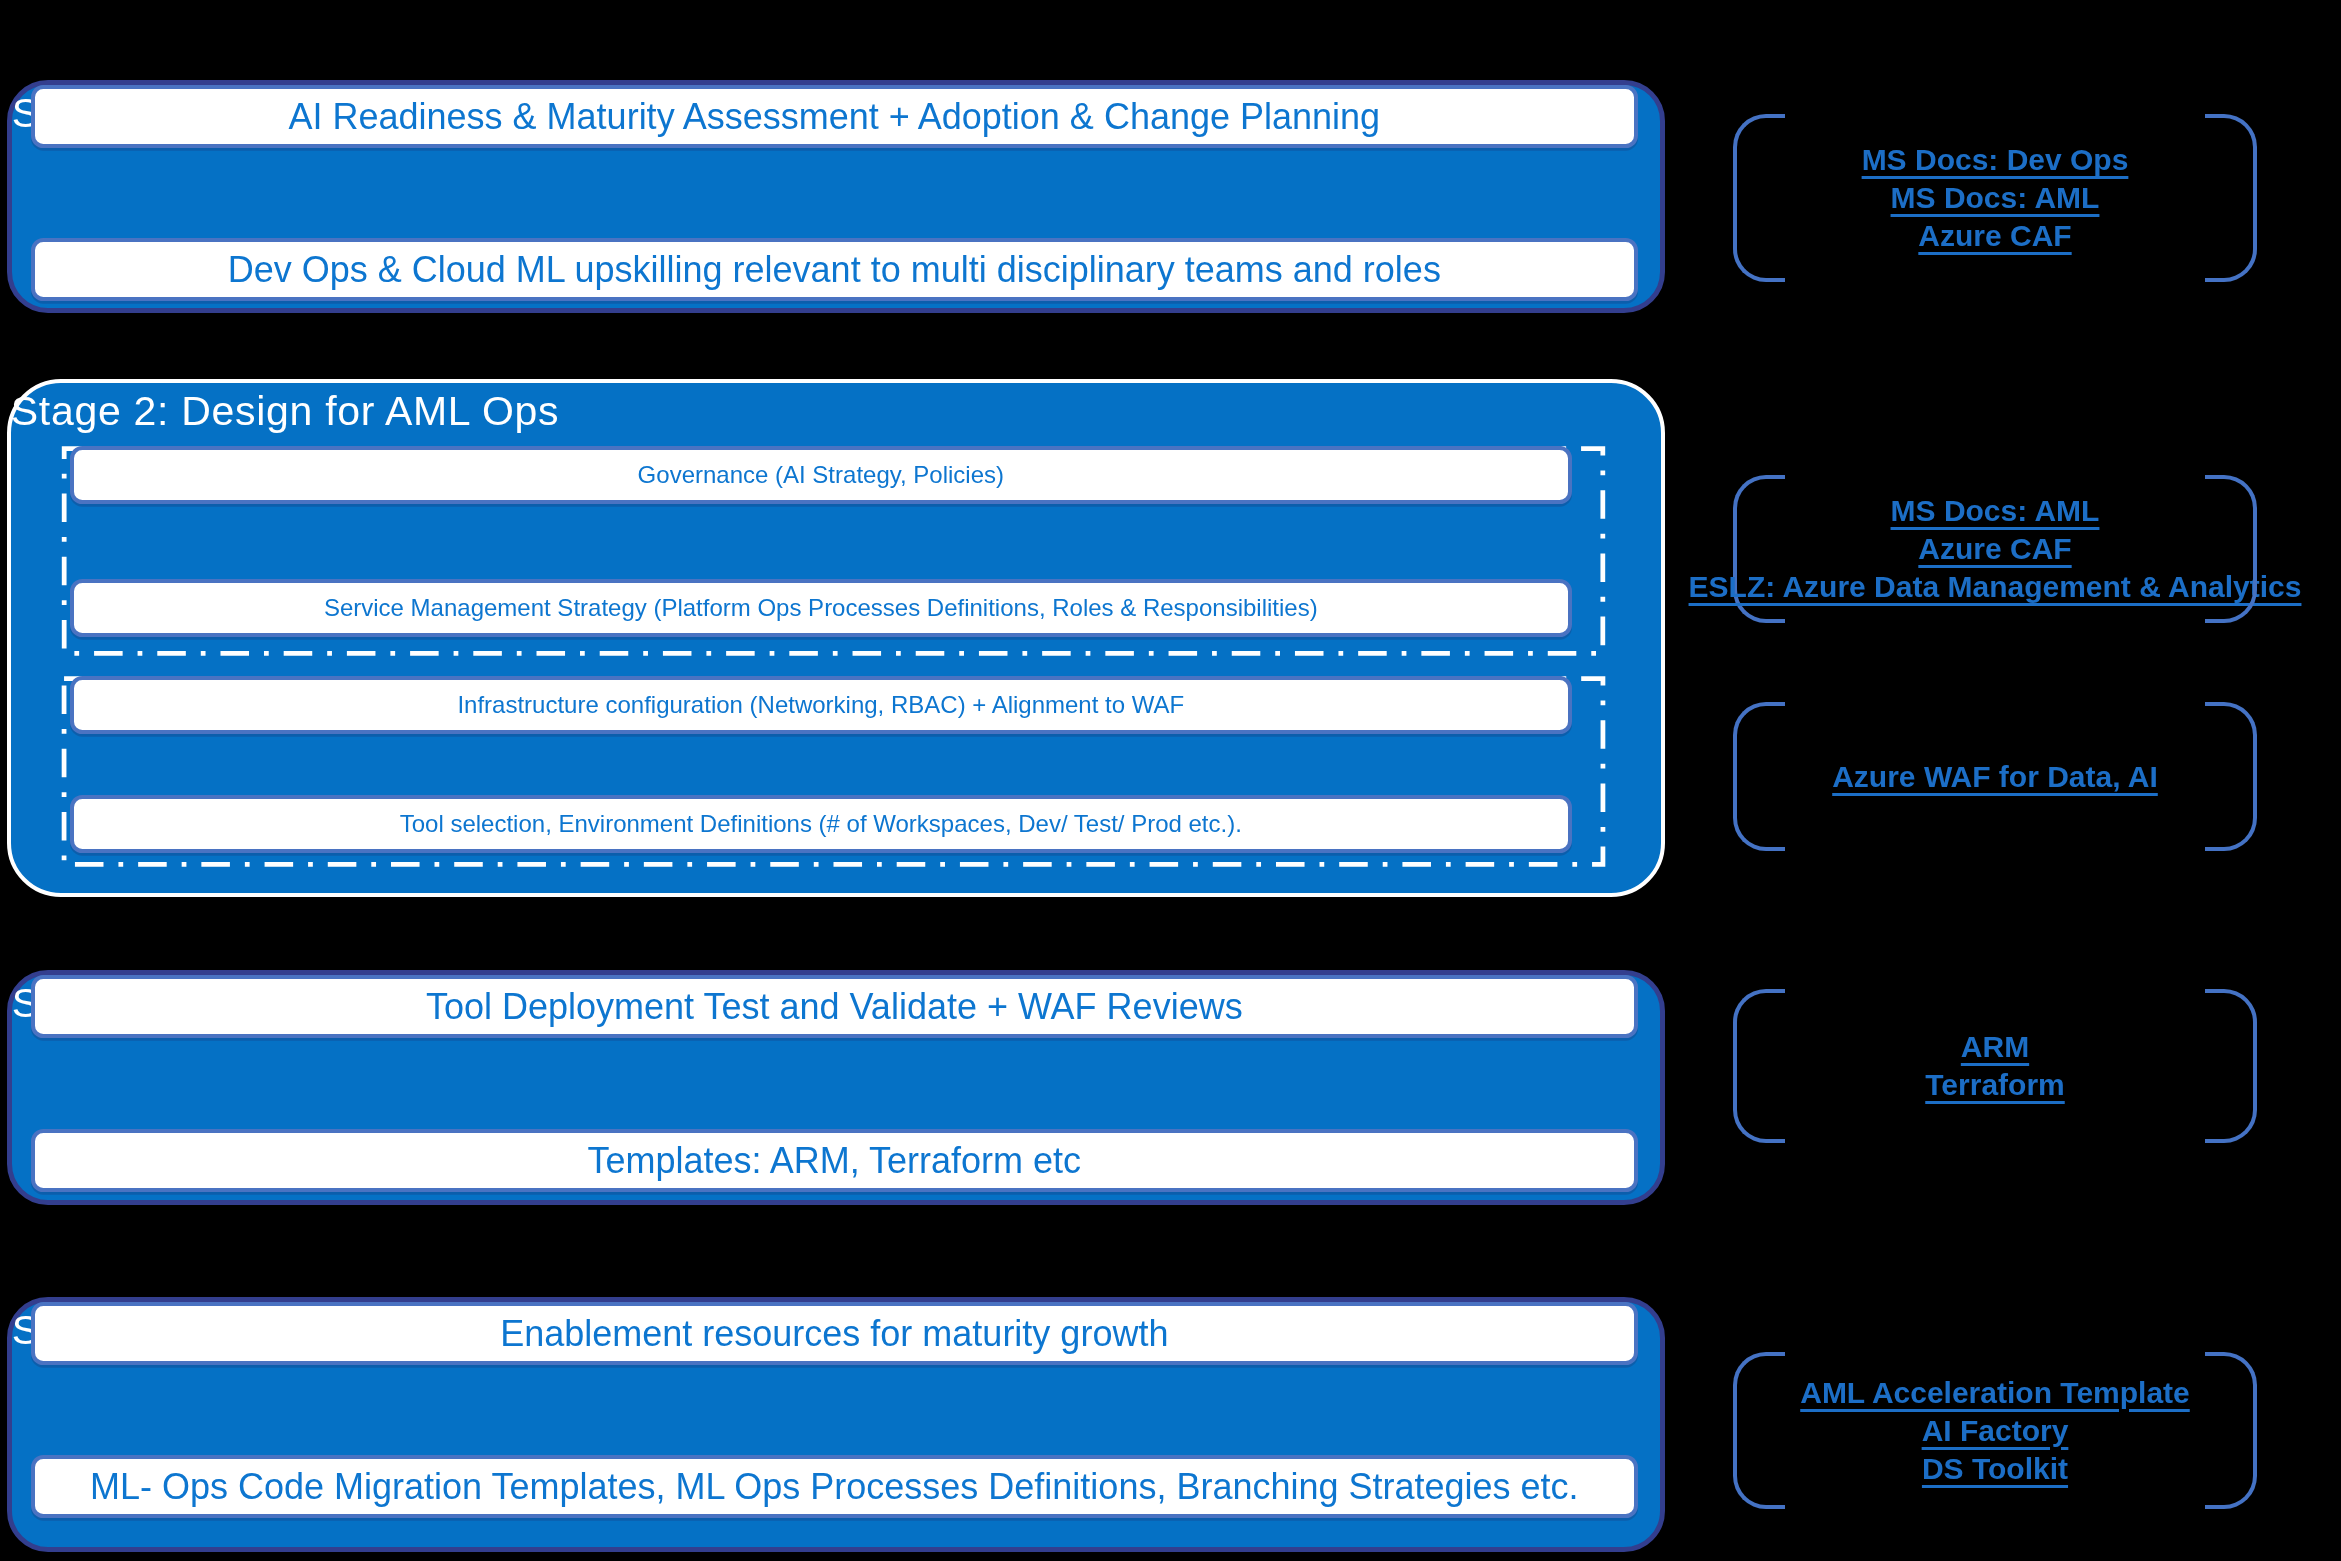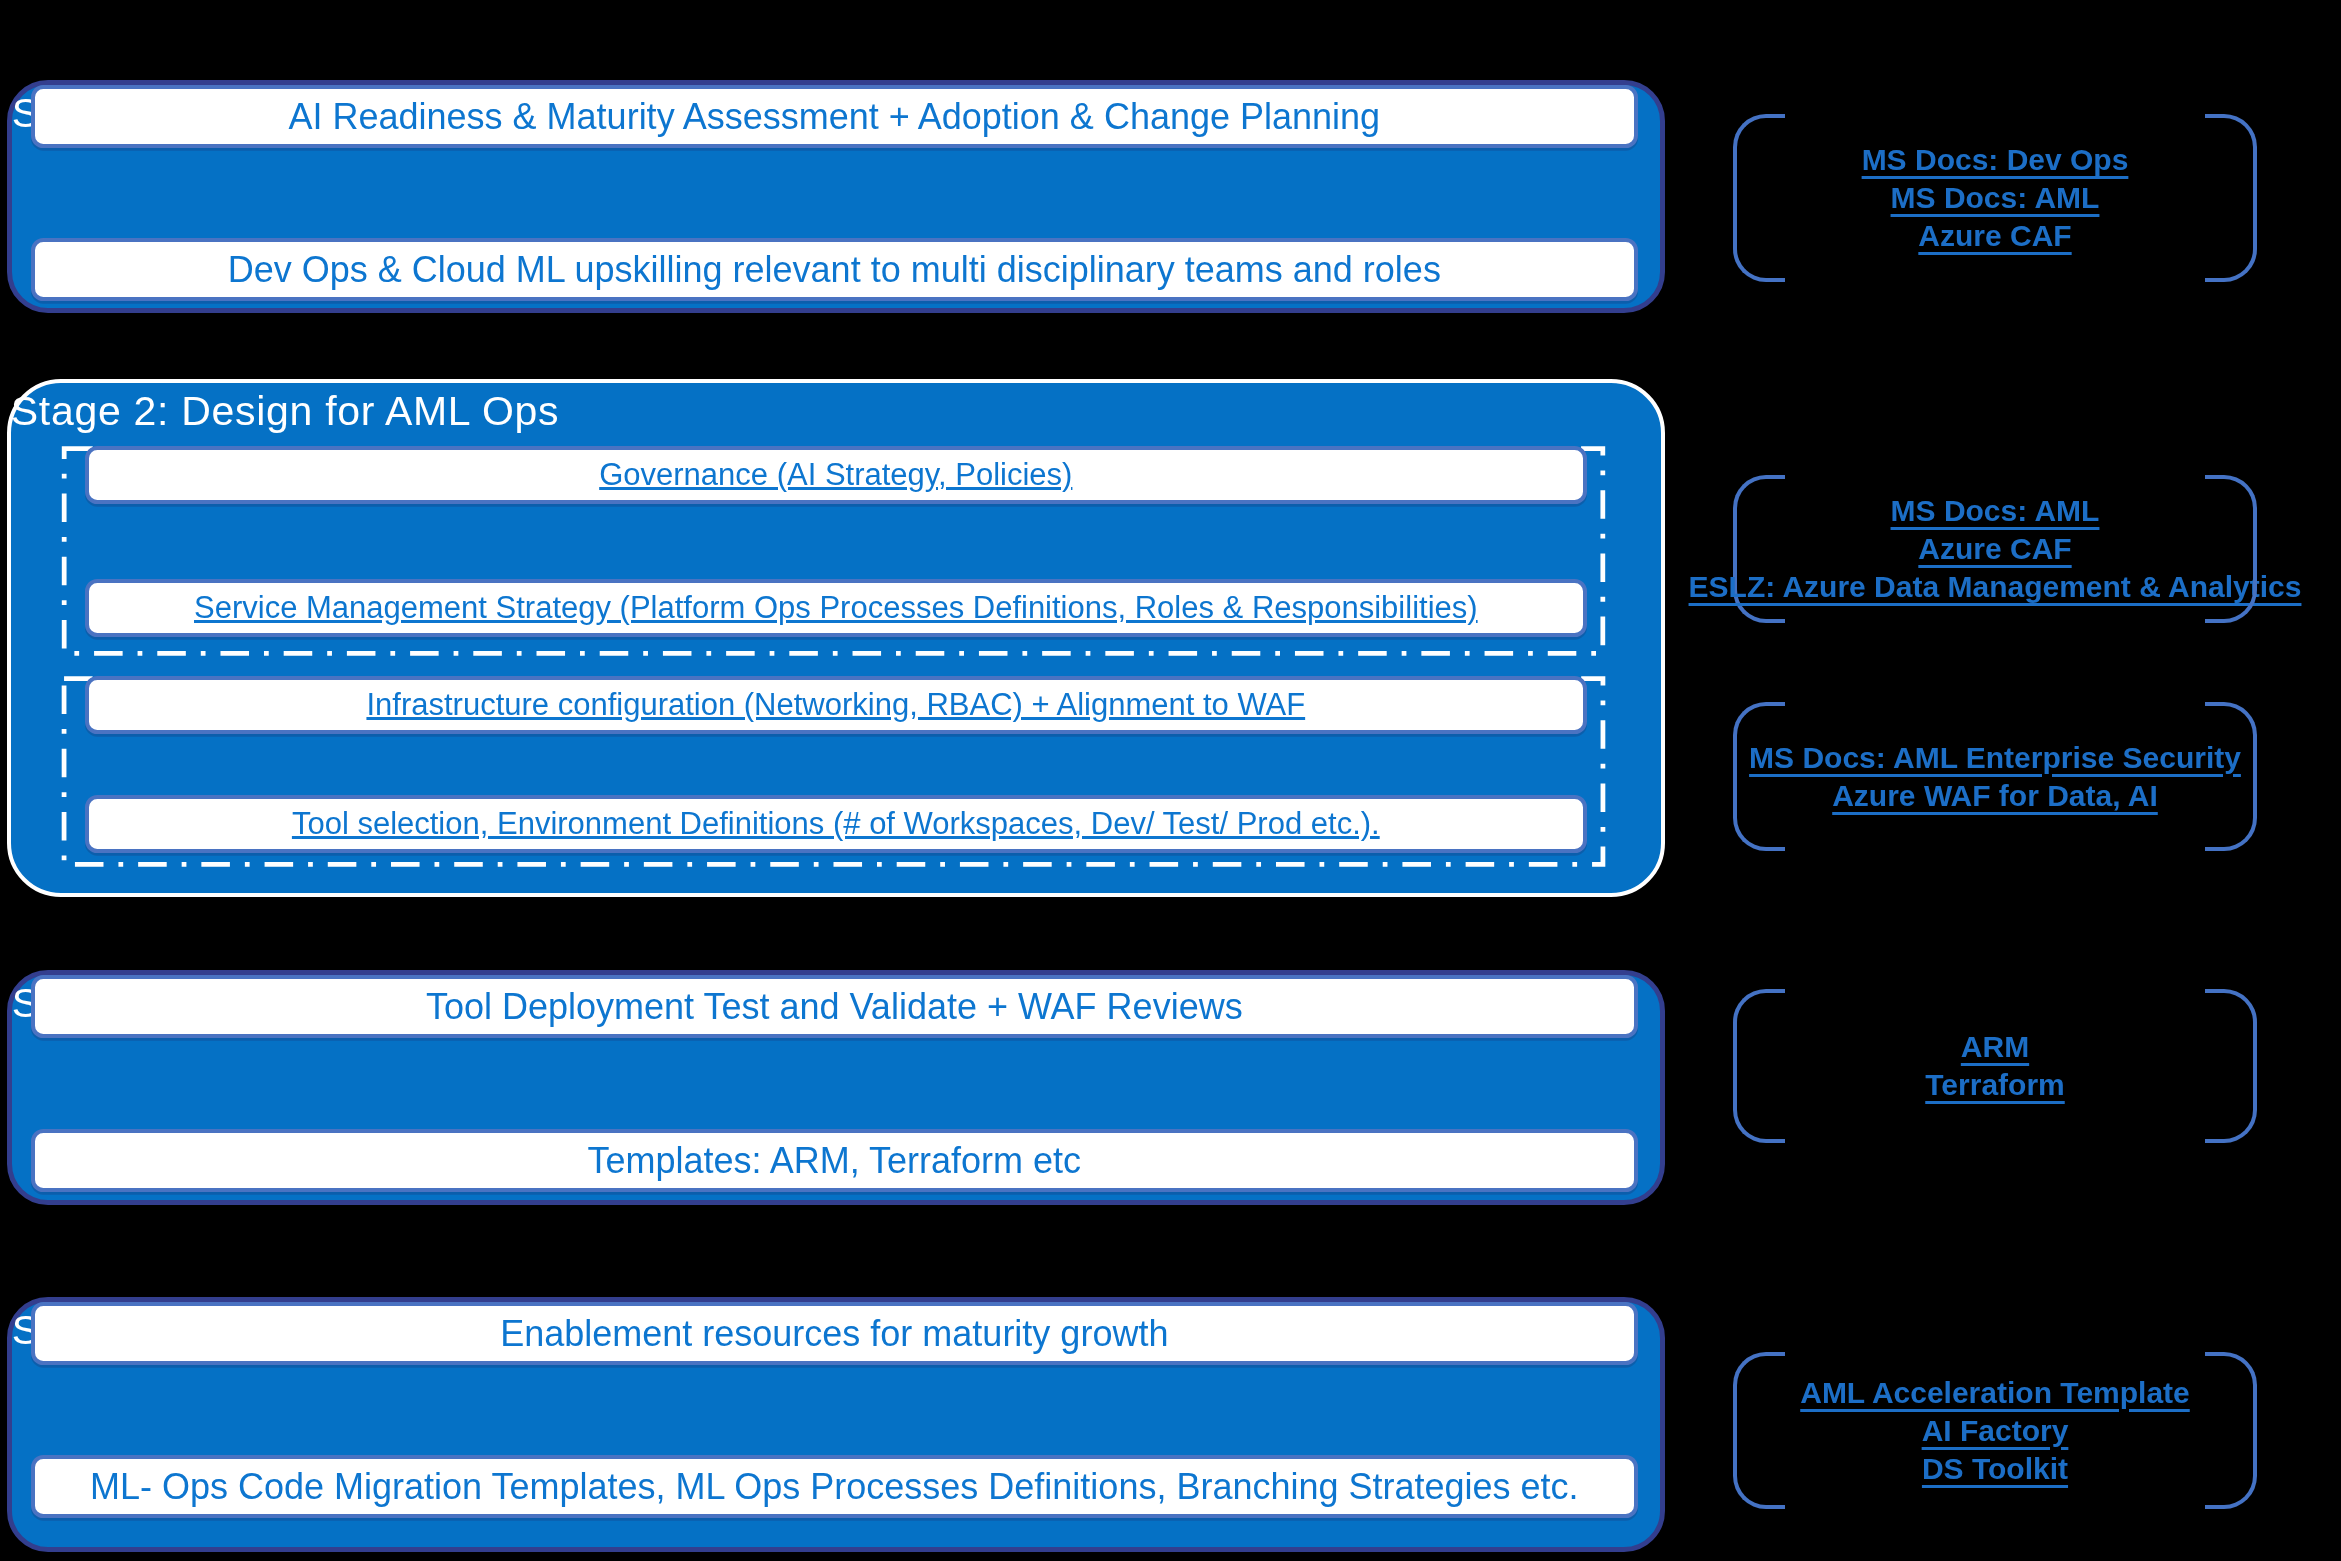--- a/index.html
+++ b/index.html
@@ -33,21 +33,21 @@
     font-size:36px;color:#0D76D0;font-weight:400;
     box-shadow:0 2.7px 0 rgba(30,40,100,0.25);
   }
   .section{position:absolute;left:49px;width:1547px;}
   .section-border{position:absolute;inset:0;pointer-events:none;}
   .section-label{
     position:absolute;top:11px;left:0;right:0;
     text-align:center;color:#FFFFFF;
     font-size:22.5px;font-weight:400;line-height:29px;
   }
-  .section .row{height:58px;width:1502px;left:25px;font-size:31px;text-decoration:underline;}
+  .section .row{height:58px;width:1502px;left:10px;font-size:24px;}
   .bracket{position:absolute;left:1733px;width:524px;}
   .bracket::before{
     content:"";position:absolute;left:0;top:0;bottom:0;width:48px;
     border:4.1px solid #4472C4;border-right:none;
     border-top-left-radius:33px;border-bottom-left-radius:33px;
   }
   .bracket::after{
     content:"";position:absolute;right:0;top:0;bottom:0;width:48px;
     border:4.1px solid #4472C4;border-left:none;
     border-top-right-radius:33px;border-bottom-right-radius:33px;
@@ -141,21 +141,20 @@
   <div class="bracket" id="bracket2">
     <div class="bracket-links">
       <span class="link">MS Docs: AML</span>
       <span class="link">Azure CAF</span>
       <span class="link">ESLZ: Azure Data Management &amp; Analytics</span>
     </div>
   </div>
 
   <div class="bracket" id="bracket3">
     <div class="bracket-links">
-      <span class="link">MS Docs: AML Enterprise Security</span>
       <span class="link">Azure WAF for Data, AI</span>
     </div>
   </div>
 
   <div class="bracket" id="bracket4">
     <div class="bracket-links">
       <span class="link">ARM</span>
       <span class="link">Terraform</span>
     </div>
   </div>

